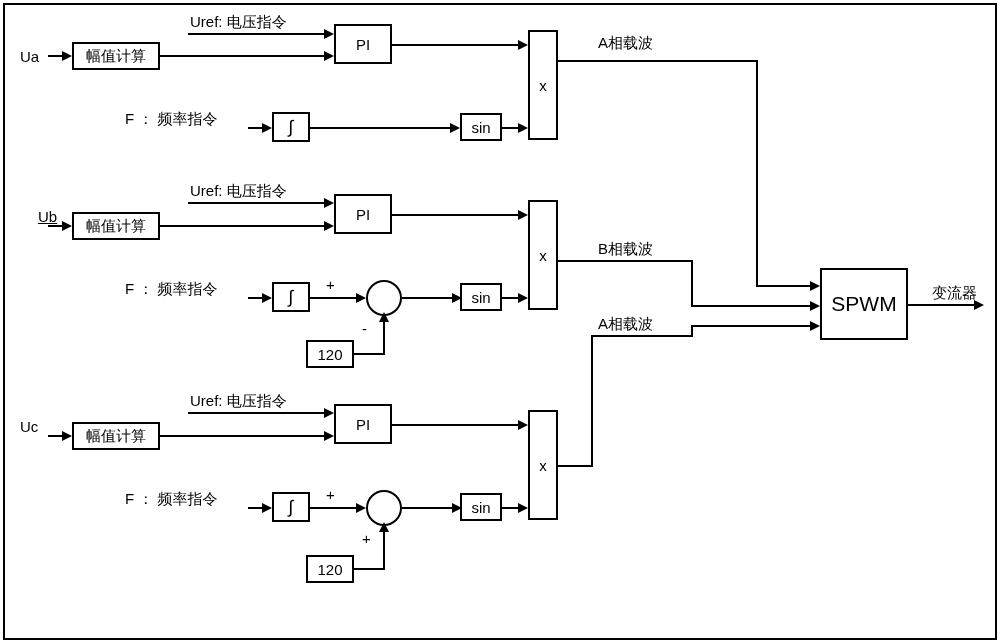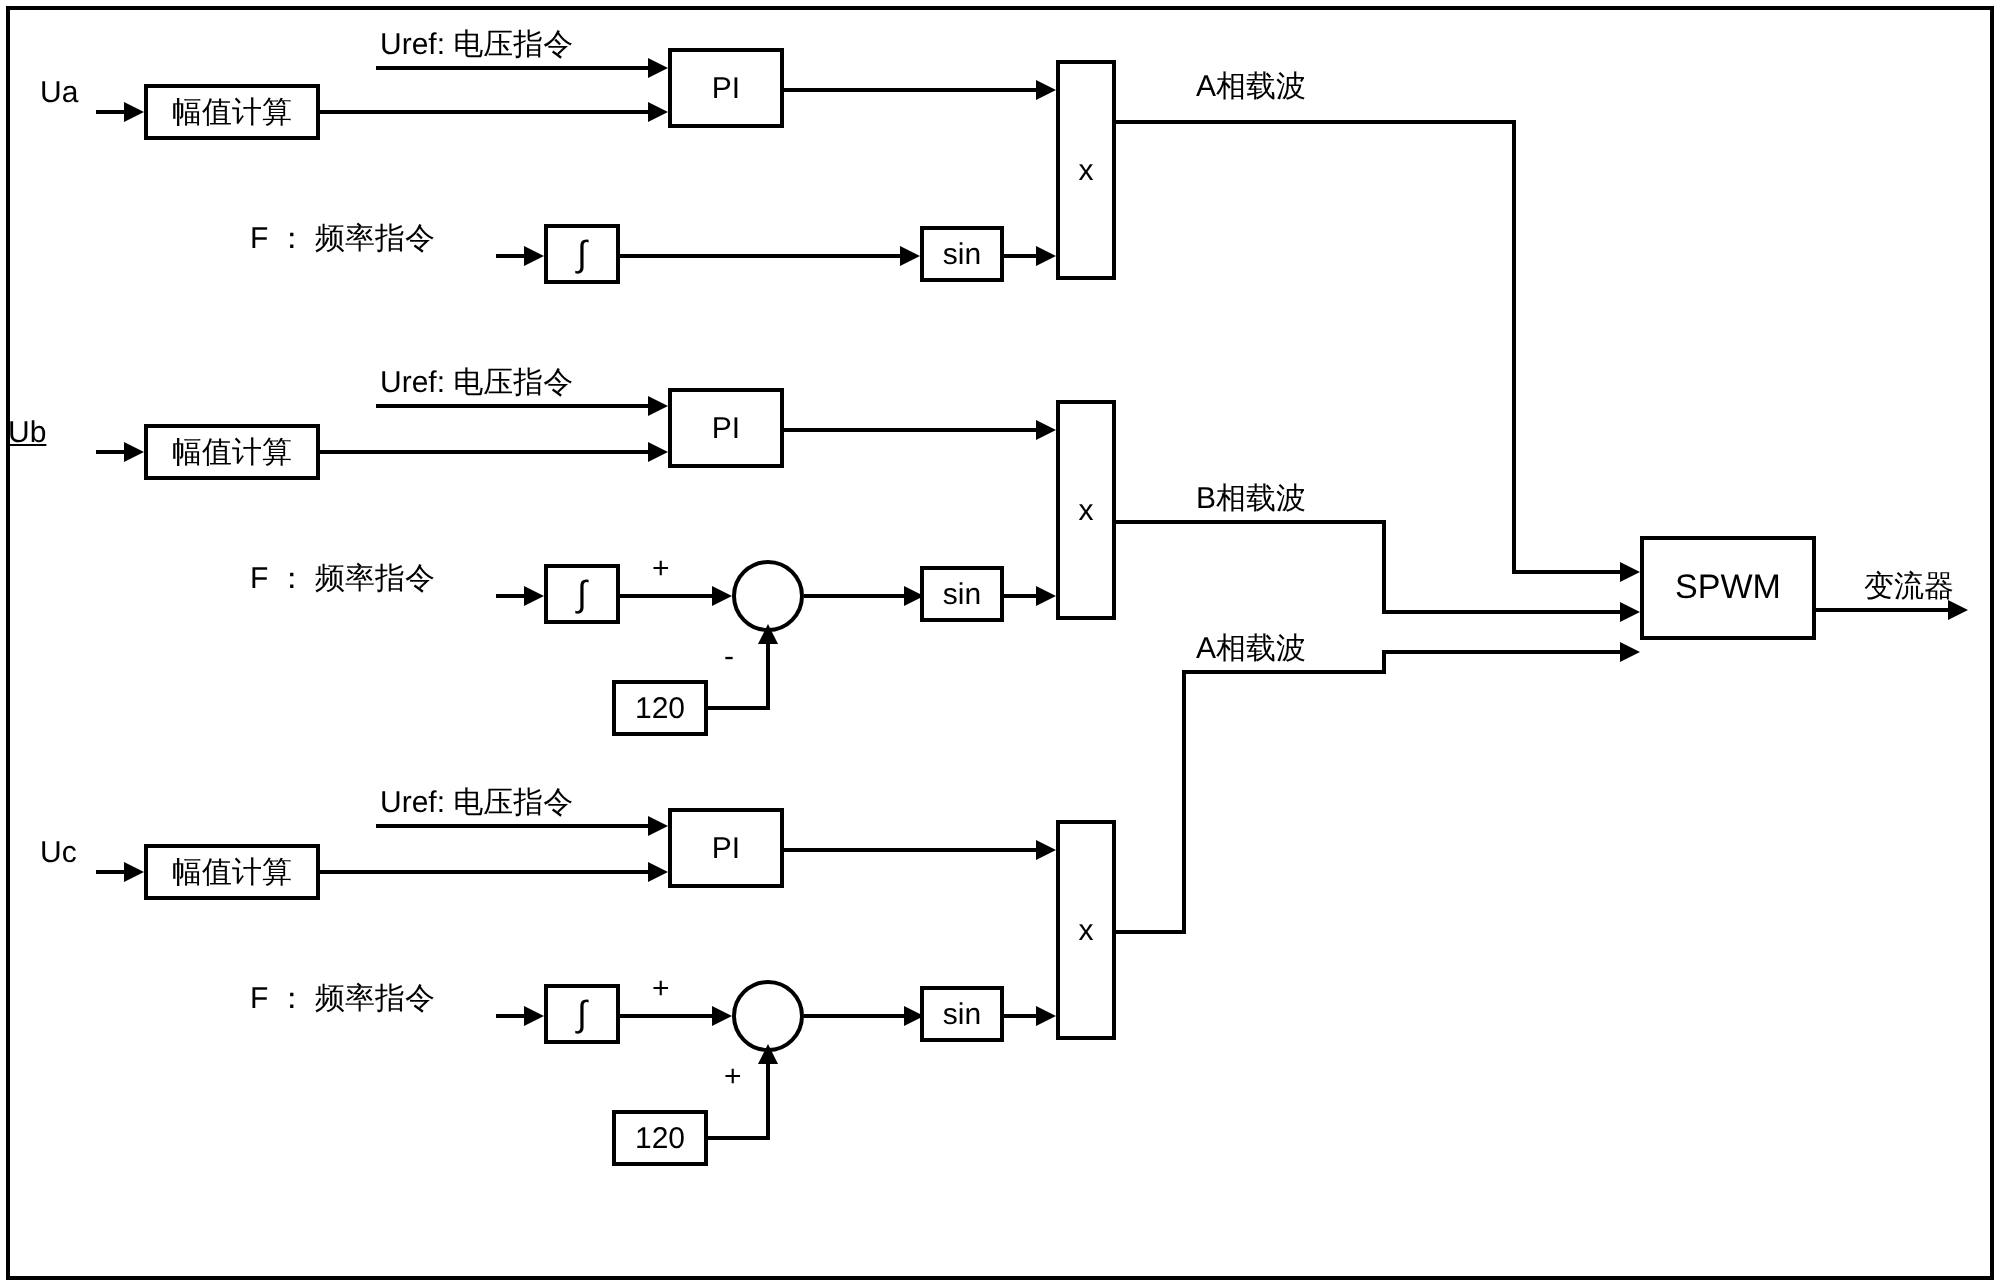--- a/index.html
+++ b/index.html
@@ -58,21 +58,21 @@
     background: #fff;
   }
 </style>
 </head>
 <body>
 
 <div class="canvas">
 
   <div class="border-rect" style="left:3px; top:3px; width:994px; height:637px;"></div>
 
-  <div class="label" style="left:20px; top:38px;">Ua</div>
+  <div class="label" style="left:20px; top:48px;">Ua</div>
   <div class="arrow-line" style="left:48px; top:55px; width:18px; height:2px;"></div>
   <div class="arrow-head-right" style="left:62px; top:51px;"></div>
 
   <div class="block" style="left:72px; top:42px; width:88px; height:28px;">
       <span>幅值计算</span>
     </div>
 
   <div class="label" style="left:190px; top:13px;">Uref: 电压指令</div>
   <div class="arrow-line" style="left:188px; top:33px; width:140px; height:2px;"></div>
   <div class="arrow-head-right" style="left:324px; top:29px;"></div>
@@ -108,21 +108,21 @@
   <div class="block" style="left:528px; top:30px; width:30px; height:110px;">
       <span>x</span>
     </div>
 
   <div class="label" style="left:598px; top:34px;">A相载波</div>
   <div class="arrow-line" style="left:558px; top:60px; width:200px; height:2px;"></div>
   <div class="arrow-line" style="left:756px; top:60px; width:2px; height:225px;"></div>
   <div class="arrow-line" style="left:756px; top:285px; width:58px; height:2px;"></div>
   <div class="arrow-head-right" style="left:810px; top:281px;"></div>
 
-  <div class="label" style="left:4px; top:208px;text-decoration:underline;">Ub</div>
+  <div class="label" style="left:38px; top:208px;text-decoration:underline;">Ub</div>
   <div class="arrow-line" style="left:48px; top:225px; width:18px; height:2px;"></div>
   <div class="arrow-head-right" style="left:62px; top:221px;"></div>
 
   <div class="block" style="left:72px; top:212px; width:88px; height:28px;">
       <span>幅值计算</span>
     </div>
 
   <div class="label" style="left:190px; top:182px;">Uref: 电压指令</div>
   <div class="arrow-line" style="left:188px; top:202px; width:140px; height:2px;"></div>
   <div class="arrow-head-right" style="left:324px; top:198px;"></div>
@@ -238,21 +238,21 @@
     </div>
 
   <div class="label" style="left:598px; top:315px;">A相载波</div>
   <div class="arrow-line" style="left:558px; top:465px; width:35px; height:2px;"></div>
   <div class="arrow-line" style="left:591px; top:335px; width:2px; height:132px;"></div>
   <div class="arrow-line" style="left:591px; top:335px; width:100px; height:2px;"></div>
   <div class="arrow-line" style="left:691px; top:325px; width:2px; height:12px;"></div>
   <div class="arrow-line" style="left:691px; top:325px; width:123px; height:2px;"></div>
   <div class="arrow-head-right" style="left:810px; top:321px;"></div>
 
-  <div class="block" style="left:820px; top:268px; width:88px; height:52px; font-size:17px;">
+  <div class="block" style="left:820px; top:268px; width:88px; height:72px; font-size:21px;">
       <span>SPWM</span>
     </div>
 
   <div class="label" style="left:932px; top:284px;">变流器</div>
   <div class="arrow-line" style="left:908px; top:304px; width:70px; height:2px;"></div>
   <div class="arrow-head-right" style="left:974px; top:300px;"></div>
 
 </div>
 
 </body></html>

